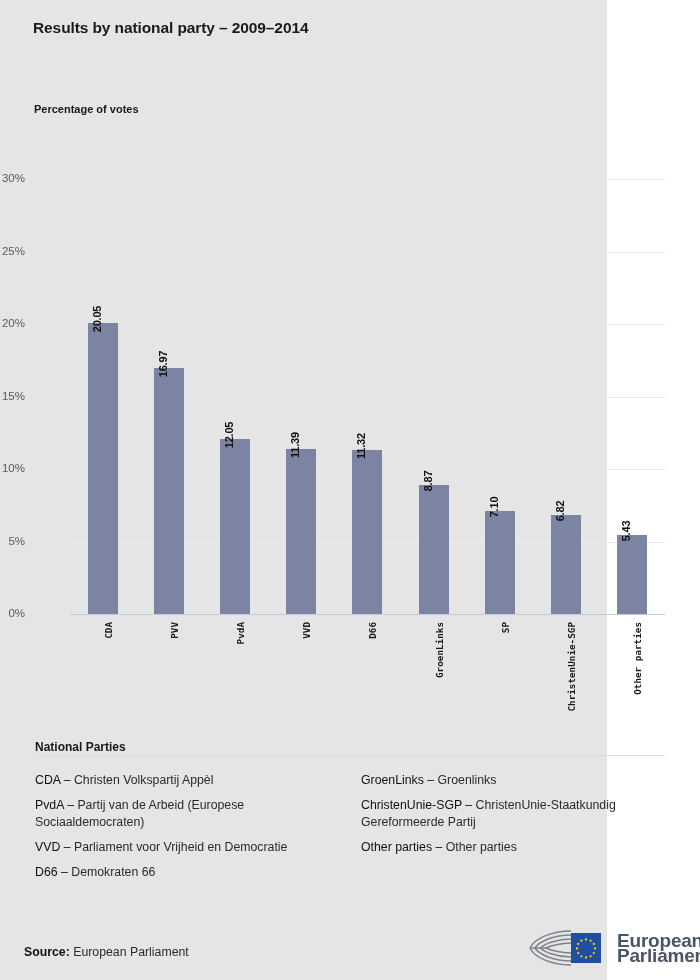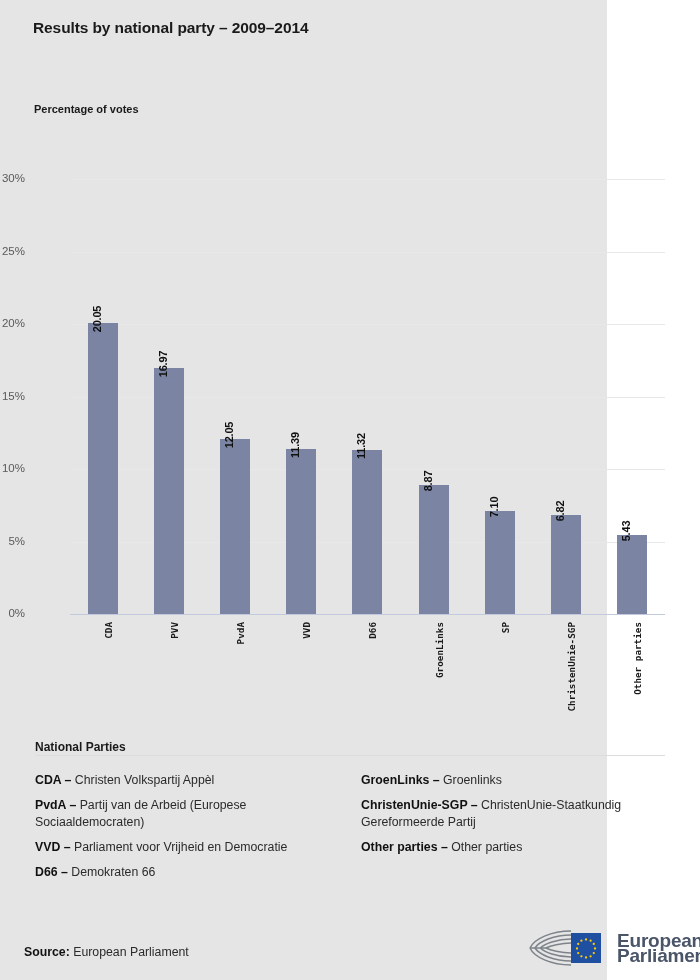--- a/index.html
+++ b/index.html
@@ -167,21 +167,21 @@
   }
   .legend-col.right { width: 304px; }
   .legend-item {
     font-size: 12.3px;
     line-height: 17px;
     color: #2b2b2b;
     margin-bottom: 8px;
     padding-right: 8px;
   }
   .legend-item b {
-    font-weight: bold;
+    font-weight: normal;
     color: #111111;
   }
 
   
   .source {
     position: absolute;
     left: 24px;
     top: 945px;
     font-size: 12.3px;
     color: #2b2b2b;

